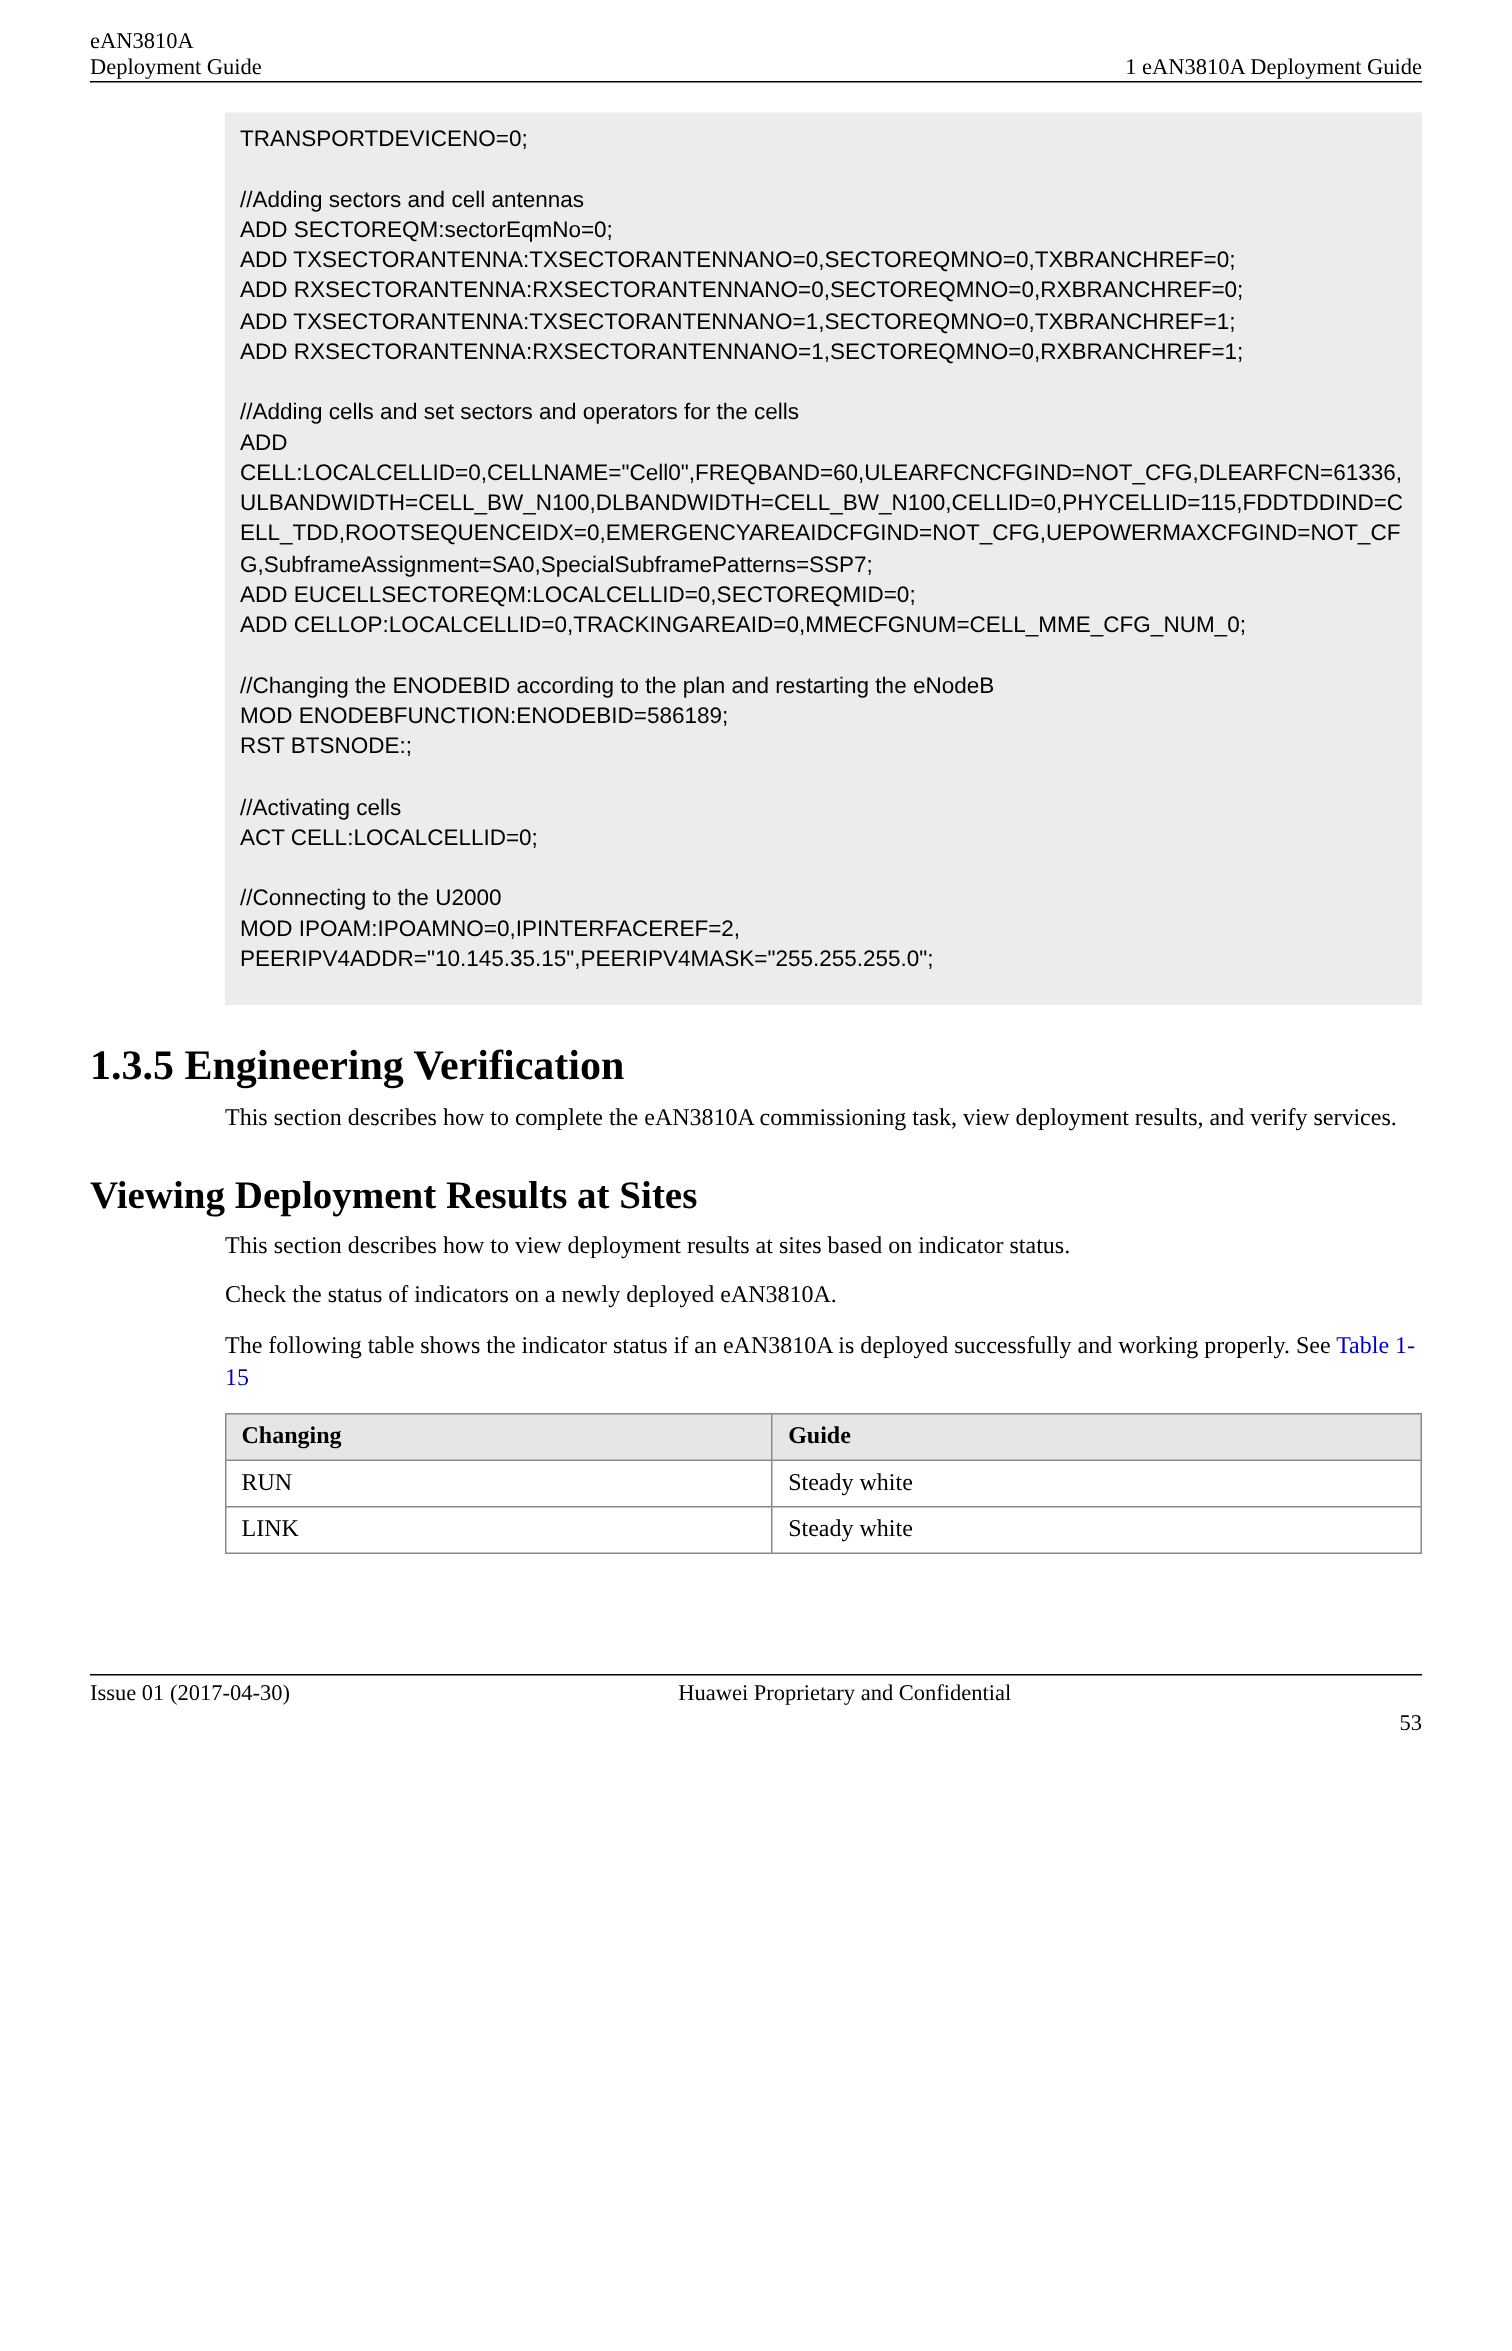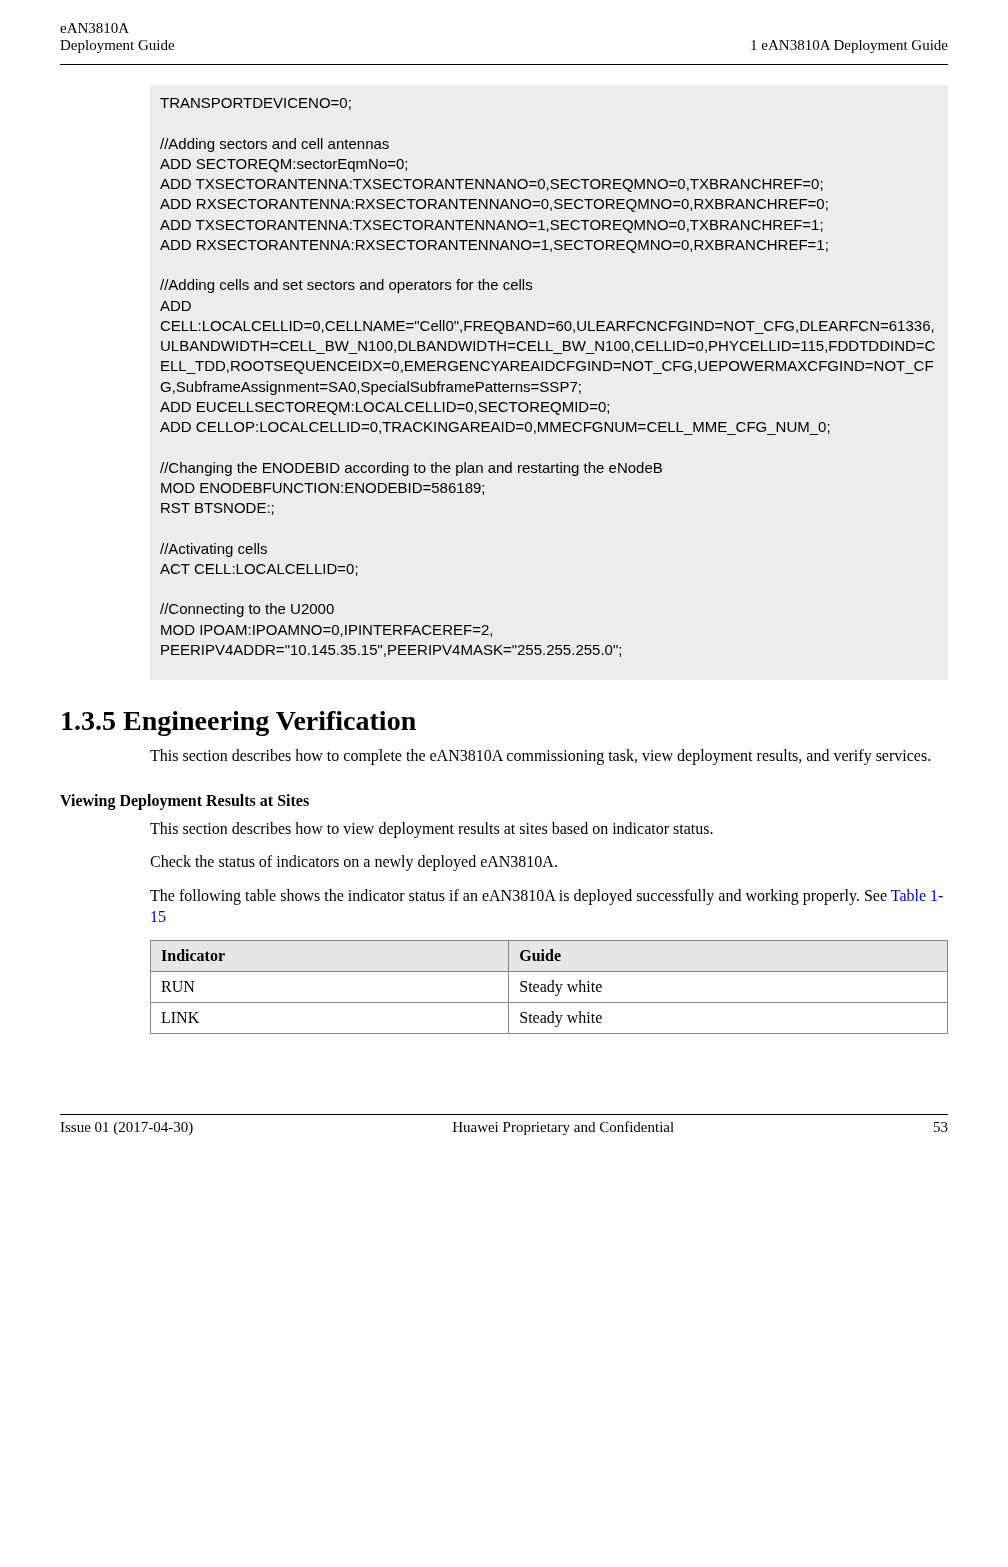--- a/index.html
+++ b/index.html
@@ -12,21 +12,21 @@
     width: 1008px;
   }
   .page {
     padding: 20px 60px 20px 60px;
     box-sizing: border-box;
   }
   .header {
     display: flex;
     justify-content: space-between;
     border-bottom: 1px solid #000;
-    padding-bottom: 10px;
+    padding-bottom: 0;
     margin-bottom: 20px;
     font-size: 15px;
   }
   .header-left { text-align: left; }
   .header-right { text-align: right; align-self: flex-end; }
   .codeblock {
     background: #ececec;
     font-family: Liberation Sans, sans-serif;
     font-size: 15px;
     white-space: pre-wrap;
@@ -36,21 +36,21 @@
     margin-right: 0;
     line-height: 1.35;
     margin-bottom: 25px;
   }
   h1.section {
     font-size: 28px;
     font-weight: bold;
     margin: 25px 0 8px 0;
   }
   h2.subsection {
-    font-size: 16px;
+    font-size: 26px;
     font-weight: bold;
     margin: 25px 0 8px 0;
   }
   .bodytext {
     margin-left: 90px;
     margin-bottom: 12px;
     line-height: 1.35;
   }
   .link { color: #0000cc; }
   .table-caption {
@@ -79,21 +79,21 @@
     border-top: 1px solid #000;
     margin-top: 80px;
     padding-top: 4px;
     display: flex;
     justify-content: space-between;
     font-size: 15px;
     gap: 48px;
   }
   .footer-center { text-align: center; flex: 1; }
   .footer-left { text-align: left; }
-  .footer-right { text-align: right; }
+  .footer-right { text-align: right; margin-top: 20px; }
   .caption-normal { font-weight: normal; }
 </style>
 </head>
 <body>
 
 <div class="page">
 
   <div class="header">
     <div class="header-left">
       <div>eAN3810A</div>
@@ -134,21 +134,21 @@
   <div class="bodytext">This section describes how to view deployment results at sites based on indicator status.</div>
   <div class="bodytext">Check the status of indicators on a newly deployed eAN3810A.</div>
   <div class="bodytext">
     <span>The following table shows the indicator status if an eAN3810A is deployed successfully and working properly. See </span><span class="link">Table 1-15</span>
   </div>
 
 
   <table class="indicators">
     <thead>
       <tr>
-        <th>Indicator</th>
+        <th>Changing</th>
         <th>Guide</th>
       </tr>
     </thead>
     <tbody>
       <tr>
         <td>RUN</td>
         <td>Steady white</td>
       </tr>
       <tr>
         <td>LINK</td>

